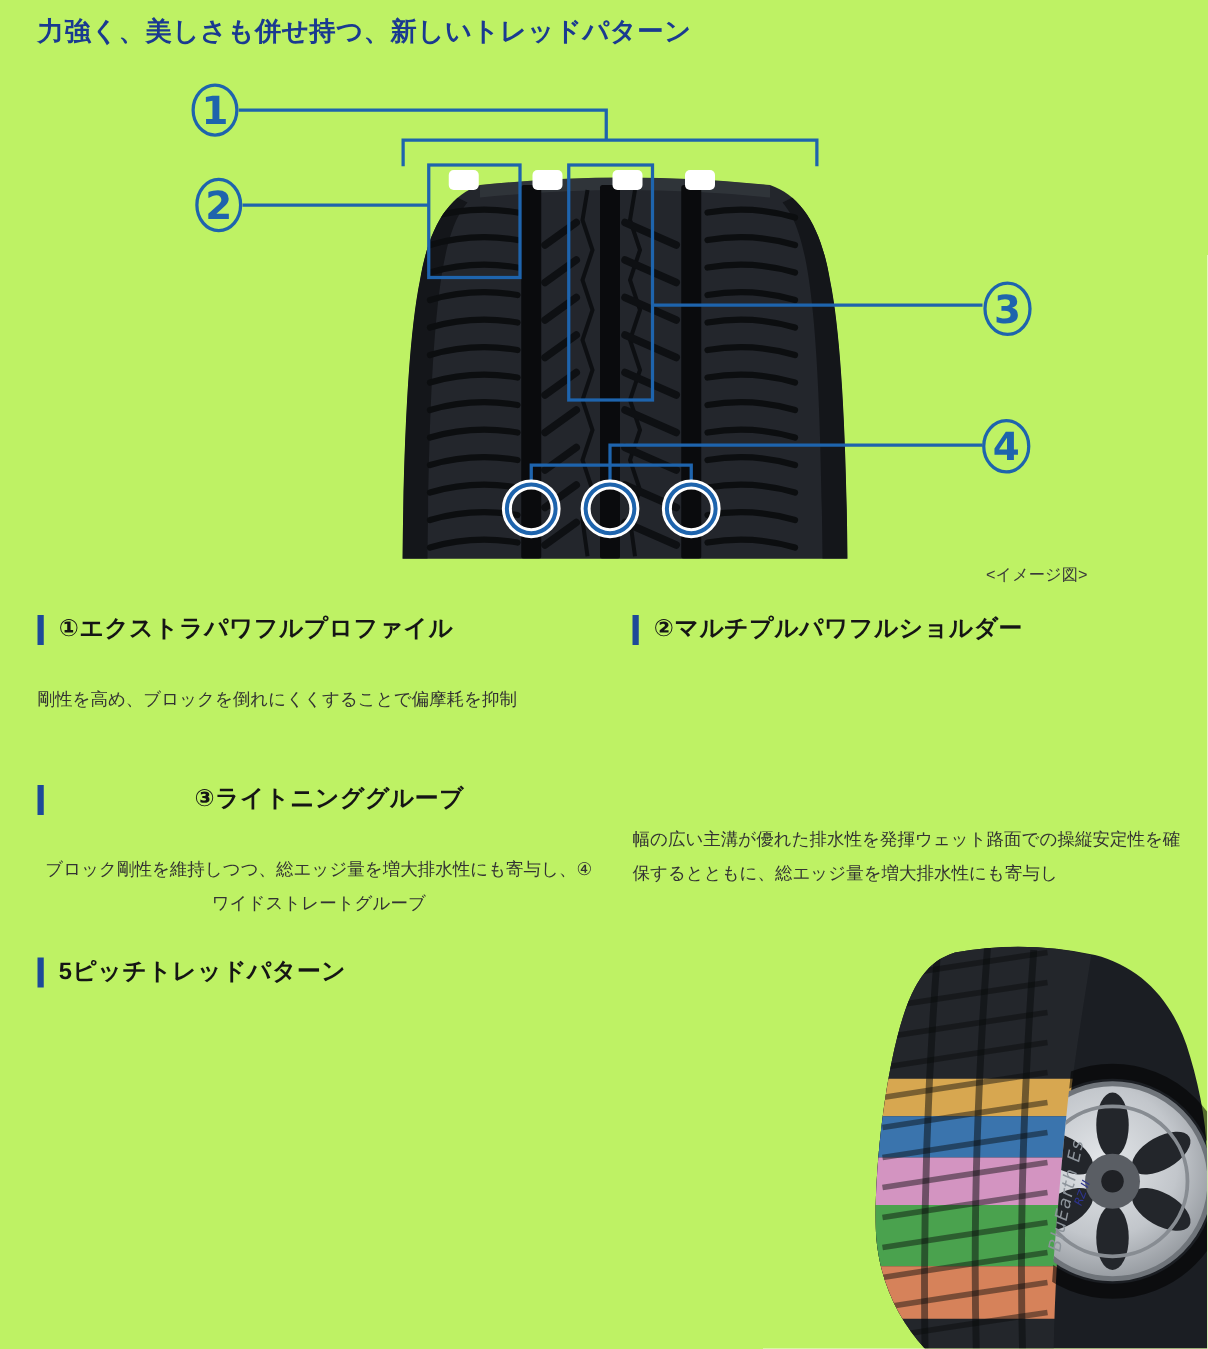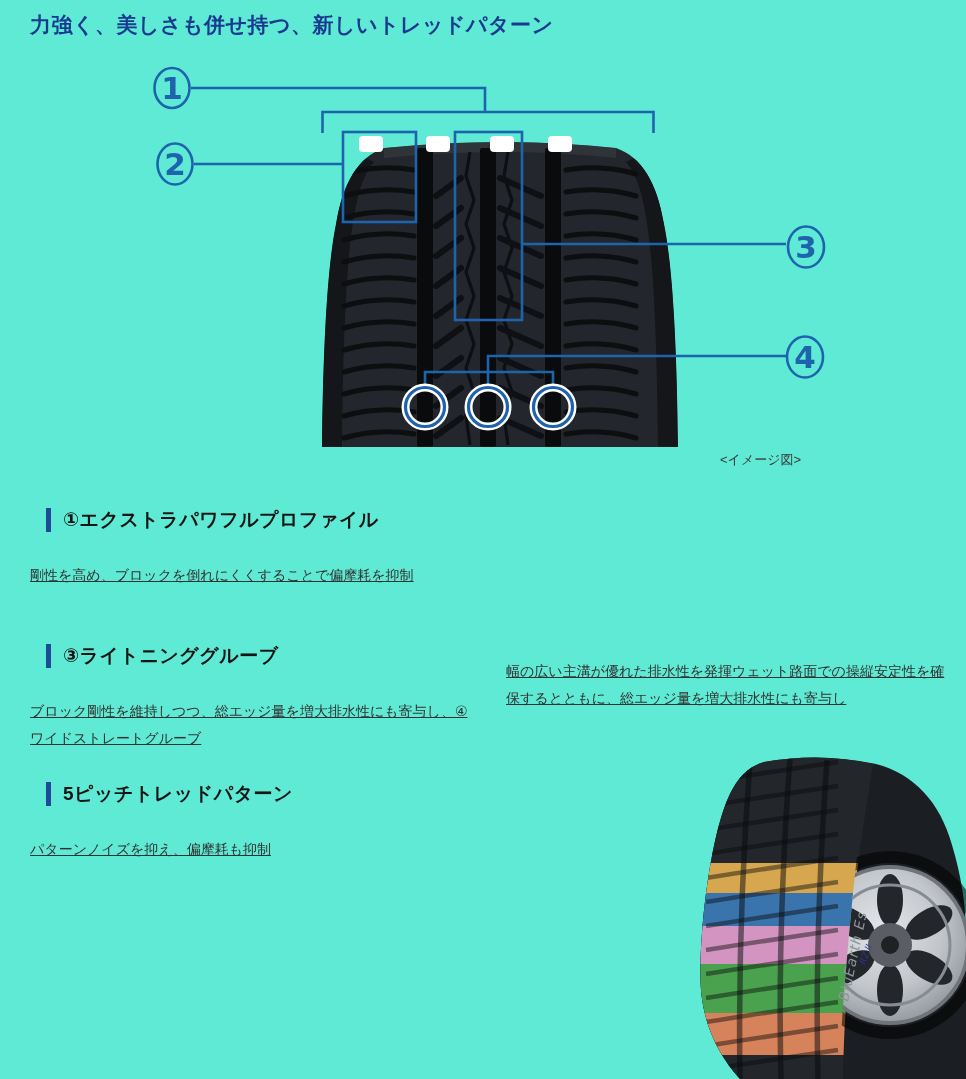--- a/index.html
+++ b/index.html
@@ -1,37 +1,36 @@
 <!DOCTYPE html>
 <html><head>
 <meta charset="utf-8">
 <style>
   html,body{margin:0;padding:0;background:#fff;}
   #screen{
-    position:relative;width:966px;height:1079px;background:#5eead4;overflow:hidden;
+    position:relative;width:966px;height:1079px;background:#bef264;overflow:hidden;
     font-family:"Liberation Sans","DejaVu Sans",sans-serif;
   }
   .page-title{
     position:absolute;left:30px;top:11px;font-size:21px;font-weight:bold;
     color:#1a3a90;letter-spacing:0.5px;white-space:nowrap;
   }
   .diagram-svg{position:absolute;left:0;top:0;}
   .image-caption{
-    position:absolute;left:720px;top:451px;width:150px;
+    position:absolute;left:720px;top:451px;width:150px;text-align:right;
     font-size:13px;color:#3a3a3a;
   }
   .feature{position:absolute;width:450px;}
   .feature h3{
-    margin:16px;font-size:19px;line-height:24px;font-weight:bold;color:#151515;
+    margin:0;font-size:19px;line-height:24px;font-weight:bold;color:#151515;
     border-left:5px solid #1d4a99;padding-left:12px;letter-spacing:0.5px;white-space:nowrap;
   }
   .feature p{
     margin:30px 0 0 0;font-size:14px;line-height:27px;color:#333333;
     word-break:break-all;
-    text-decoration:underline;
   }
   .pitch-tire-svg{position:absolute;left:680px;top:750px;}
   .annot{stroke:#1e64ad;fill:none;stroke-width:2.6px;}
   .annot-num{
     font-family:"DejaVu Sans","Liberation Sans",sans-serif;font-size:31px;font-weight:bold;
     fill:#1e64ad;text-anchor:middle;
   }
 </style>
 </head>
 <body>
@@ -110,31 +109,31 @@
     </g>
   </svg>
 
   <div class="image-caption">&lt;イメージ図&gt;</div>
 
   <div class="feature" style="left:30px;top:492px;">
     <h3>①エクストラパワフルプロファイル</h3>
     <p>剛性を高め、ブロックを倒れにくくすることで偏摩耗を抑制</p>
   </div>
   <div class="feature" style="left:506px;top:492px;">
+    <h3>②マルチプルパワフルショルダー</h3>
   </div>
-  <div class="feature" style="left:30px;top:628px;">
+  <div class="feature" style="left:30px;top:628px;text-align:center;">
     <h3>③ライトニンググルーブ</h3>
     <p>ブロック剛性を維持しつつ、総エッジ量を増大排水性にも寄与し、④ワイドストレートグルーブ</p>
   </div>
   <div class="feature" style="left:506px;top:628px;">
     <p>幅の広い主溝が優れた排水性を発揮ウェット路面での操縦安定性を確保するとともに、総エッジ量を増大排水性にも寄与し</p>
   </div>
   <div class="feature" style="left:30px;top:766px;">
     <h3>5ピッチトレッドパターン</h3>
-    <p>パターンノイズを抑え、偏摩耗も抑制</p>
   </div>
 
   <svg class="pitch-tire-svg" width="286" height="329" viewBox="0 0 286 329">
     <defs>
       <clipPath id="treadClip">
         <path d="M84,12 Q140,2 193,14 C186,60 179,100 175,140 C170,200 164,260 163,329 L60,329 C38,305 24,275 21,240 C18,190 30,80 52,40 C62,22 72,16 84,12 Z"></path>
       </clipPath>
       <clipPath id="sidewallClip">
         <path d="M196,0 L286,0 L286,329 L158,329 C163,250 170,170 176,115 C180,70 187,30 196,0 Z"></path>
       </clipPath>

